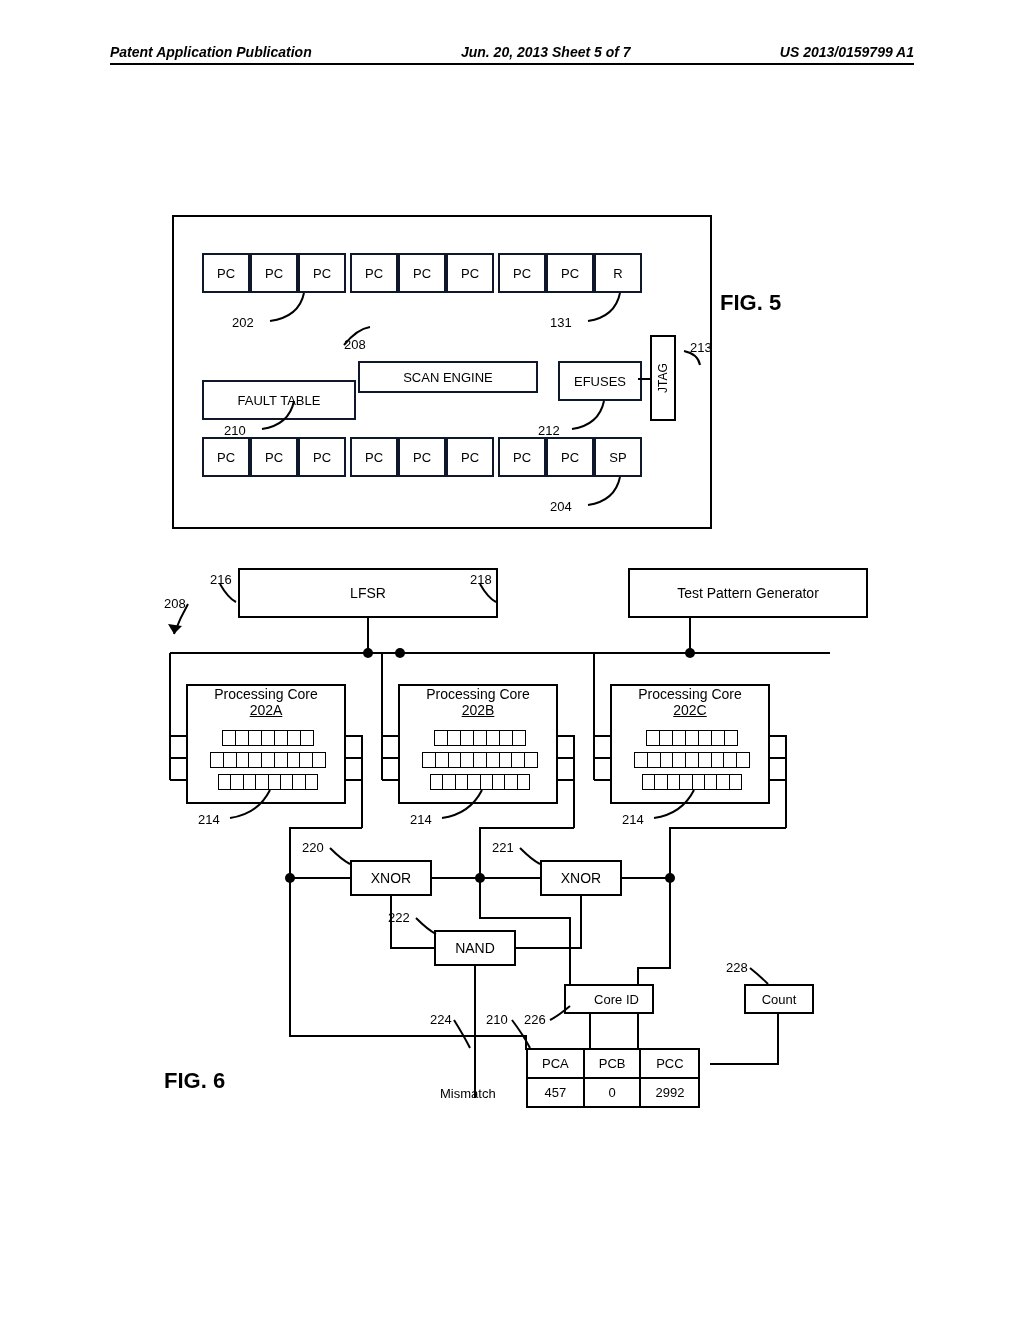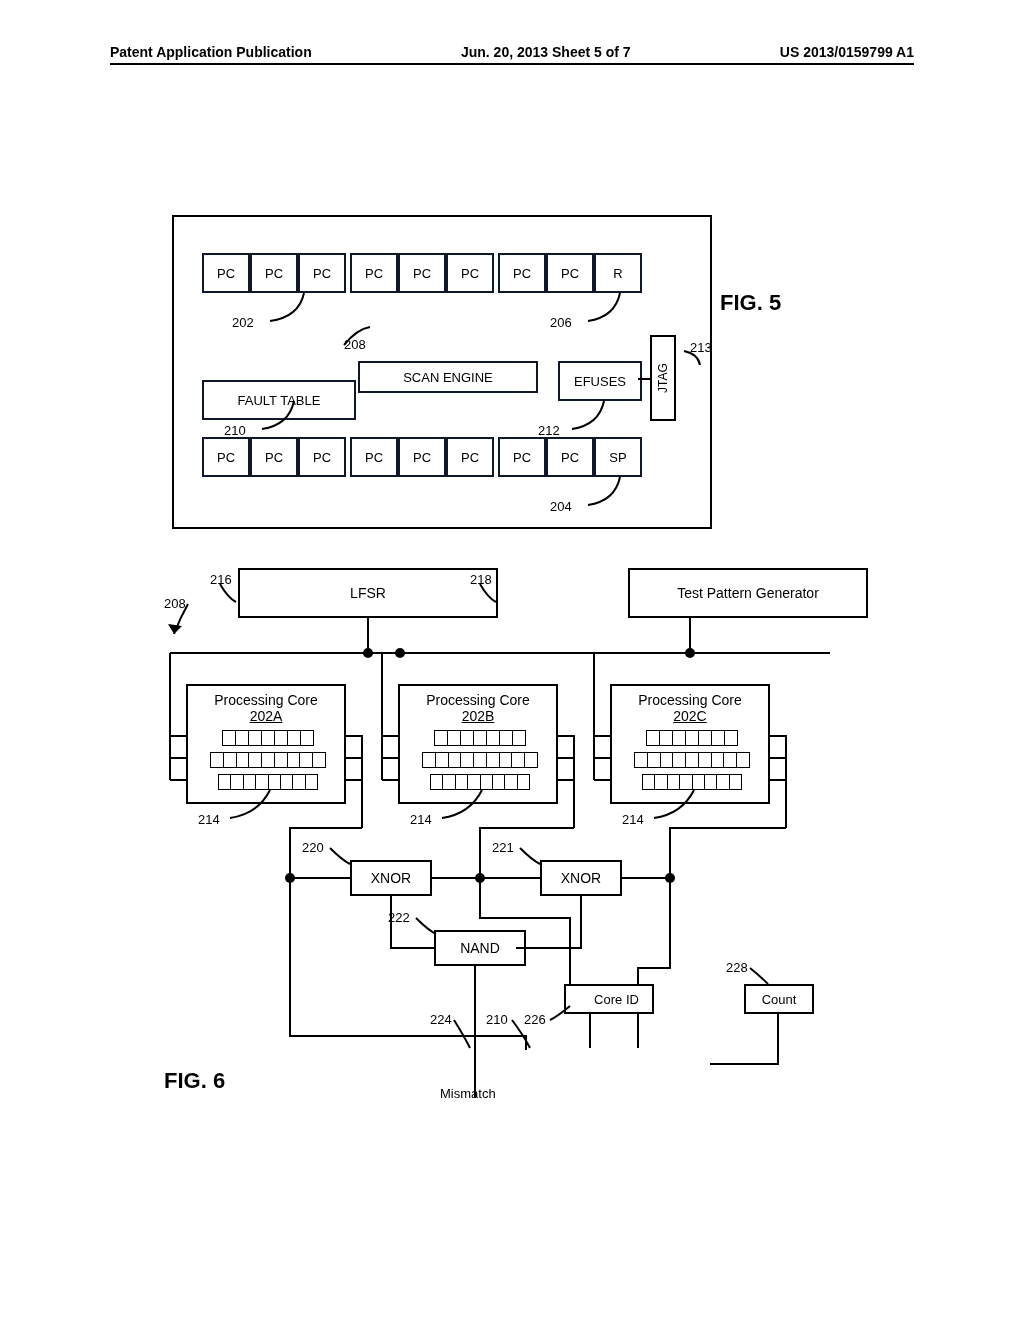--- a/index.html
+++ b/index.html
@@ -19,20 +19,21 @@
     position: absolute;
     top: 44px;
     left: 0;
     width: 1024px;
     display: flex;
     justify-content: space-between;
     padding: 0 110px 0 110px;
     box-sizing: border-box;
     font-weight: bold;
     font-size: 14px;
+    font-style: italic;
   }
   .header-rule {
     position: absolute;
     top: 63px;
     left: 110px;
     width: 804px;
     height: 2px;
     background: #000;
   }
 
@@ -123,34 +124,34 @@
     align-items: center;
     justify-content: center;
     font-size: 14px;
     background: #fff;
   }
   .box .ul { text-decoration: underline; }
 
   .lfsr { top: 0px; left: 88px; width: 260px; height: 50px; }
   .tpg  { top: 0px; left: 478px; width: 240px; height: 50px; }
 
-  .pc-box { top: 116px; width: 160px; height: 120px; justify-content: flex-start; padding-top: 6px; }
+  .pc-box { top: 116px; width: 160px; height: 120px; justify-content: flex-start; }
   .pcA { left: 36px; }
   .pcB { left: 248px; }
   .pcC { left: 460px; }
   .scanrow { position: absolute; height: 16px; border: 1px solid #000; box-sizing: border-box; display: flex; background: #fff; }
   .scanrow div { flex: 1; border-right: 1px solid #000; }
   .scanrow div:last-child { border-right: none; }
   .sr0 { top: 44px; left: 34px; width: 92px; }
   .sr1 { top: 66px; left: 22px; width: 116px; }
   .sr2 { top: 88px; left: 30px; width: 100px; }
 
   .xnor1 { top: 292px; left: 200px; width: 82px; height: 36px; }
   .xnor2 { top: 292px; left: 390px; width: 82px; height: 36px; }
-  .nand  { top: 362px; left: 284px; width: 92px; height: 36px; }
+  .nand  { top: 362px; left: 284px; width: 82px; height: 36px; }
   .coreid{ top: 416px; left: 414px; width: 90px; height: 30px; font-size: 13px; padding-left: 15px; }
   .count { top: 416px; left: 594px; width: 70px; height: 30px; font-size: 13px; }
 
   .tbl { position: absolute; top: 480px; left: 376px; border: 2px solid #000; border-collapse: collapse; box-sizing: border-box; }
   .tbl td { border: 2px solid #000; padding: 6px 14px; font-size: 13px; text-align: center; }
 
   .fig6-label {
     position: absolute;
     top: 500px;
     left: 14px;
@@ -210,21 +211,21 @@
     <svg class="wires" width="540" height="314">
       <path class="w" d="M 130 76 Q 125 100 96 104"></path>
       <path class="w" d="M 170 128 Q 183 112 196 110"></path>
       <path class="w" d="M 446 76 Q 441 100 414 104"></path>
       <path class="w" d="M 120 184 Q 115 208 88 212"></path>
       <path class="w" d="M 430 184 Q 425 208 398 212"></path>
       <path class="w" d="M 446 260 Q 441 284 414 288"></path>
     </svg>
     <div class="ref-label" style="top:98px; left:58px;">202</div>
     <div class="ref-label" style="top:120px; left:170px;">208</div>
-    <div class="ref-label" style="top:98px; left:376px;">206</div>
+    <div class="ref-label" style="top:98px; left:376px;">131</div>
     <div class="ref-label" style="top:206px; left:50px;">210</div>
     <div class="ref-label" style="top:206px; left:364px;">212</div>
     <div class="ref-label" style="top:282px; left:376px;">204</div>
   </div>
 
   <div class="jtag">
     <span>JTAG</span>
   </div>
 
   <svg class="wires" style="top:215px; left:172px;" width="560" height="314">
@@ -355,20 +356,34 @@
     <div class="box nand">
         <span>NAND</span>
       </div>
     <div class="box coreid">
         <span>Core ID</span>
       </div>
     <div class="box count">
         <span>Count</span>
       </div>
 
+    <table class="tbl">
+      <tbody>
+          <tr>
+        <td>PCA</td>
+        <td>PCB</td>
+        <td>PCC</td>
+      </tr>
+      <tr>
+        <td>457</td>
+        <td>0</td>
+        <td>2992</td>
+      </tr>
+    </tbody>
+      </table>
 
     <div class="mismatch-lbl">Mismatch</div>
     <div class="fig6-label">FIG. 6</div>
 
     <svg class="wires" width="800" height="600">
 
       <line x1="218" y1="50" x2="218" y2="85"></line>
 
       <line x1="540" y1="50" x2="540" y2="85"></line>
 

